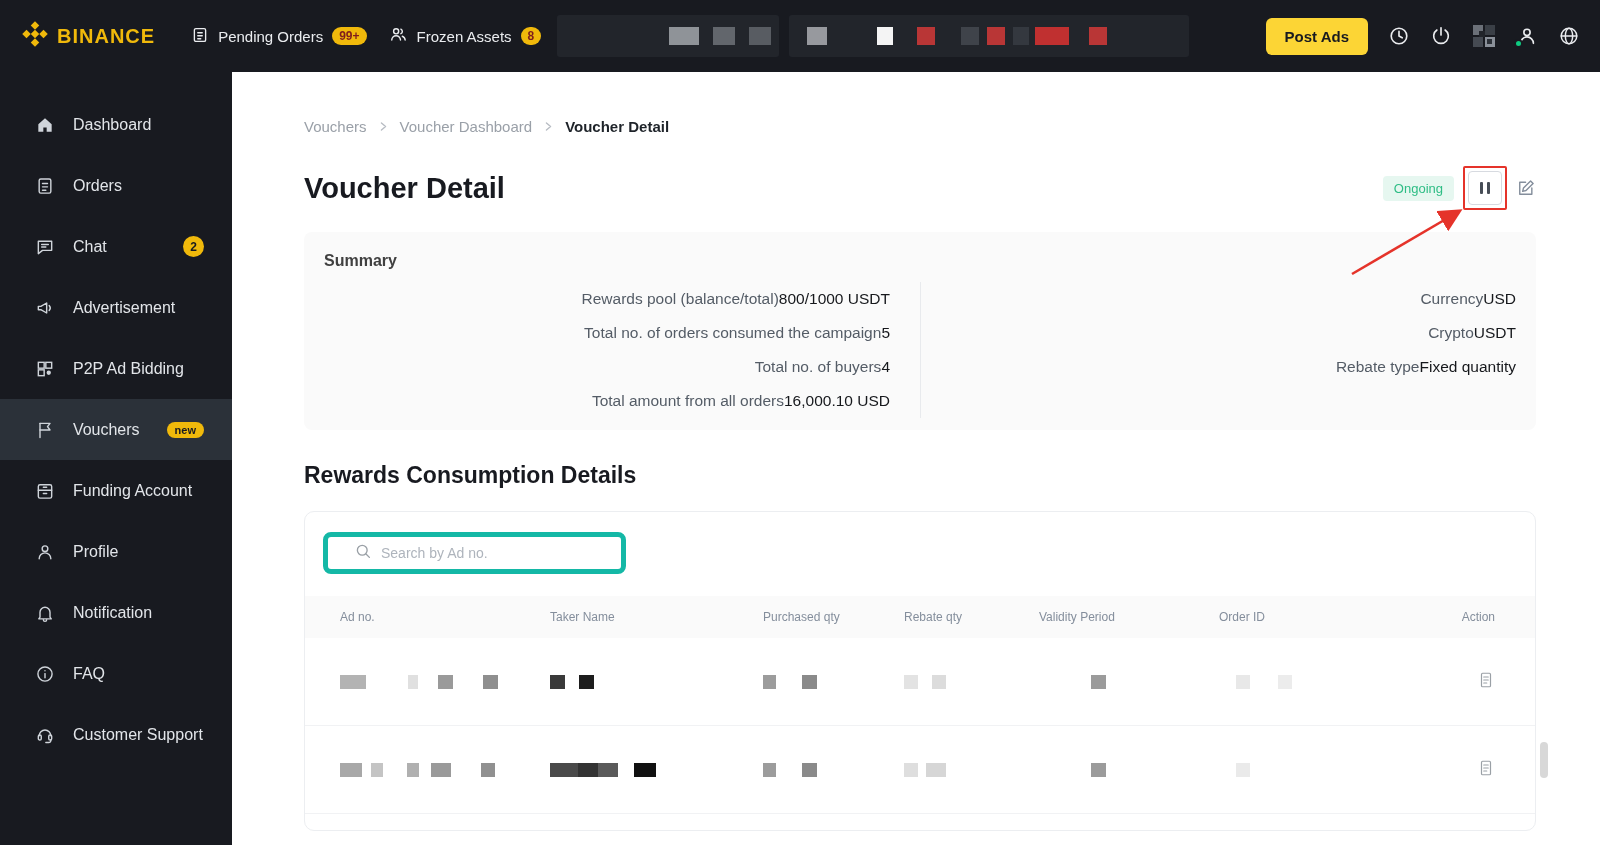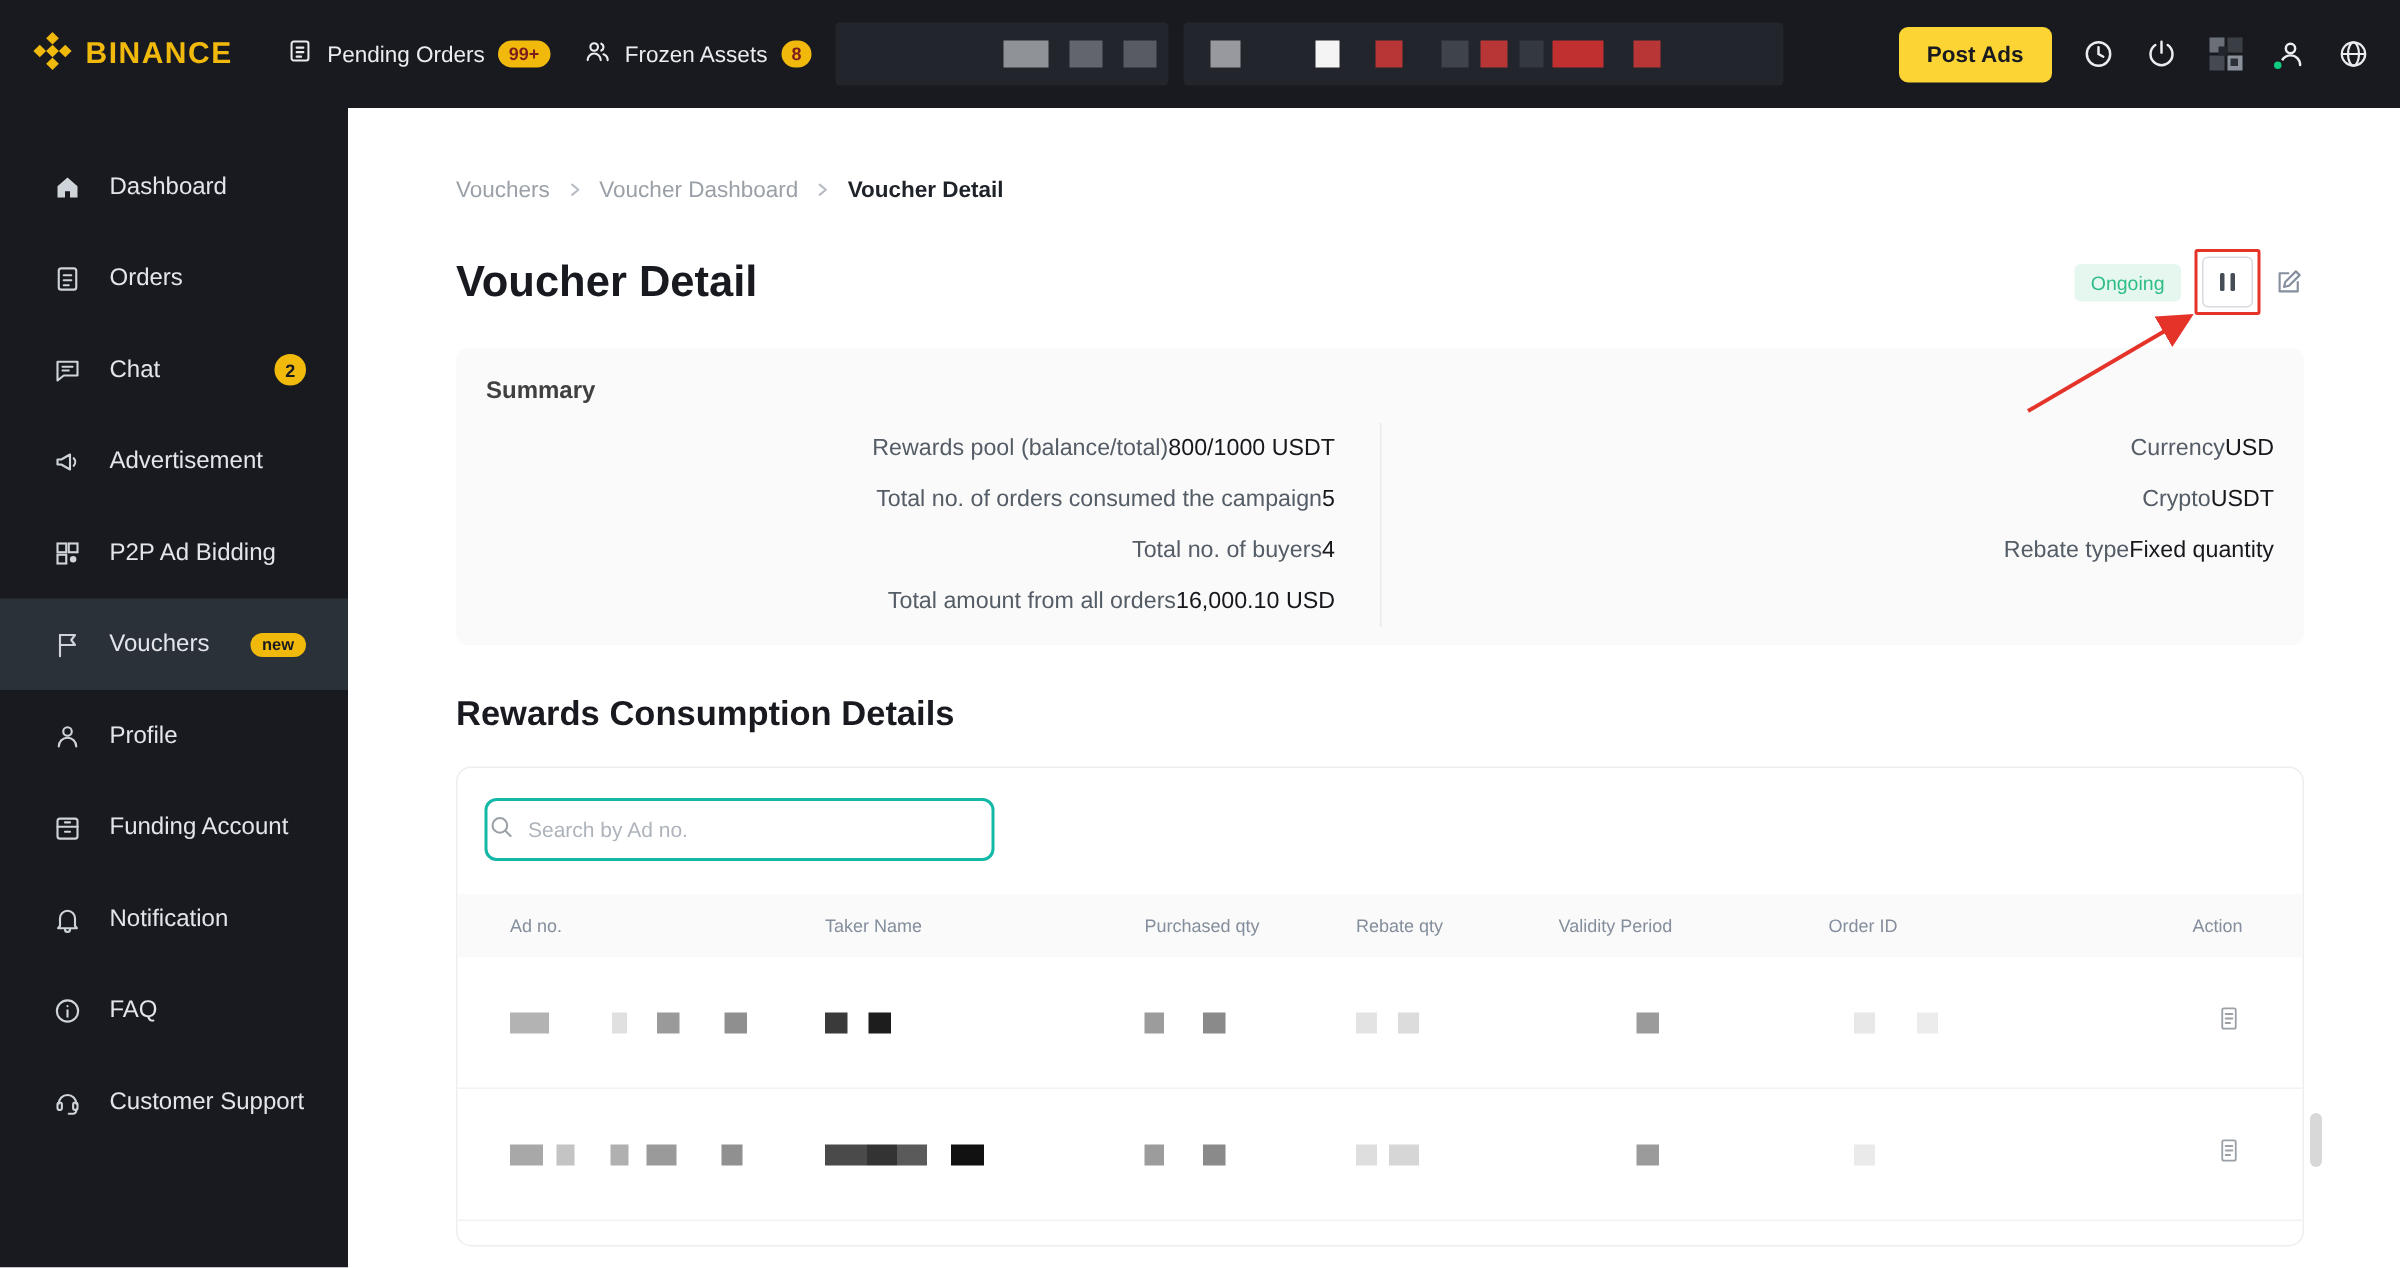--- a/index.html
+++ b/index.html
@@ -81,23 +81,23 @@
   .sum-label { color:#545c66; }
   .sum-value { color:#16181c; text-align:right; }
 
   
   .rewards-title { margin-top:32px; font-size:23px; font-weight:bold; color:#181a20; }
   .table-card {
     margin-top:22px; border:1px solid #eceef1; border-radius:10px; background:#fff;
     height:320px; overflow:hidden;
   }
   .search-box {
-    margin:20px 18px 22px 18px; width:340px; height:42px;
-    border:2px solid #14b8a6; border-radius:8px;
-    display:flex; align-items:center; gap:9px; padding:0 0; background:#fff;
+    margin:20px 18px 22px 18px; width:303px; height:42px;
+    border:5px solid #14b8a6; border-radius:8px;
+    display:flex; align-items:center; gap:9px; padding:0 26px; background:#fff;
   }
   .search-box input {
     border:none; outline:none; flex:1; font-size:14px; color:#1e2329;
     font-family:"Liberation Sans", sans-serif; background:transparent;
   }
   .search-box input::placeholder { color:#aeb4bc; }
 
   .trow {
     display:grid;
     grid-template-columns:210px 213px 141px 135px 180px 190px 1fr;
@@ -269,35 +269,35 @@
           <path d="M6 21V4"></path>
           <path d="M6 4h12l-3 4 3 4H6"></path>
         </svg>
     </span>
     <span>Vouchers</span>
     <span class="new-badge">new</span>
   </div>
   <div class="side-item">
     <span class="sicon">
       <svg width="20" height="20" viewBox="0 0 24 24" fill="none" stroke="currentColor" stroke-width="1.7" stroke-linecap="round">
-          <circle cx="12" cy="8" r="3.4"></circle>
-          <path d="M5 20a7 7 0 0 1 14 0"></path>
-        </svg>
-    </span>
-    <span>Profile</span>
-  </div>
-  <div class="side-item">
-    <span class="sicon">
-      <svg width="20" height="20" viewBox="0 0 24 24" fill="none" stroke="currentColor" stroke-width="1.7" stroke-linecap="round">
           <rect x="4" y="4.5" width="16" height="16" rx="2"></rect>
           <path d="M4 11h16"></path>
           <path d="M10 7.5h4M10 15h4"></path>
         </svg>
     </span>
     <span>Funding Account</span>
+  </div>
+  <div class="side-item">
+    <span class="sicon">
+      <svg width="20" height="20" viewBox="0 0 24 24" fill="none" stroke="currentColor" stroke-width="1.7" stroke-linecap="round">
+          <circle cx="12" cy="8" r="3.4"></circle>
+          <path d="M5 20a7 7 0 0 1 14 0"></path>
+        </svg>
+    </span>
+    <span>Profile</span>
   </div>
   <div class="side-item">
     <span class="sicon">
       <svg width="20" height="20" viewBox="0 0 24 24" fill="none" stroke="currentColor" stroke-width="1.7" stroke-linecap="round" stroke-linejoin="round">
           <path d="M6 17v-6a6 6 0 0 1 12 0v6l1.5 2h-15z"></path>
           <path d="M10 20a2 2 0 0 0 4 0"></path>
         </svg>
     </span>
     <span>Notification</span>
   </div>

